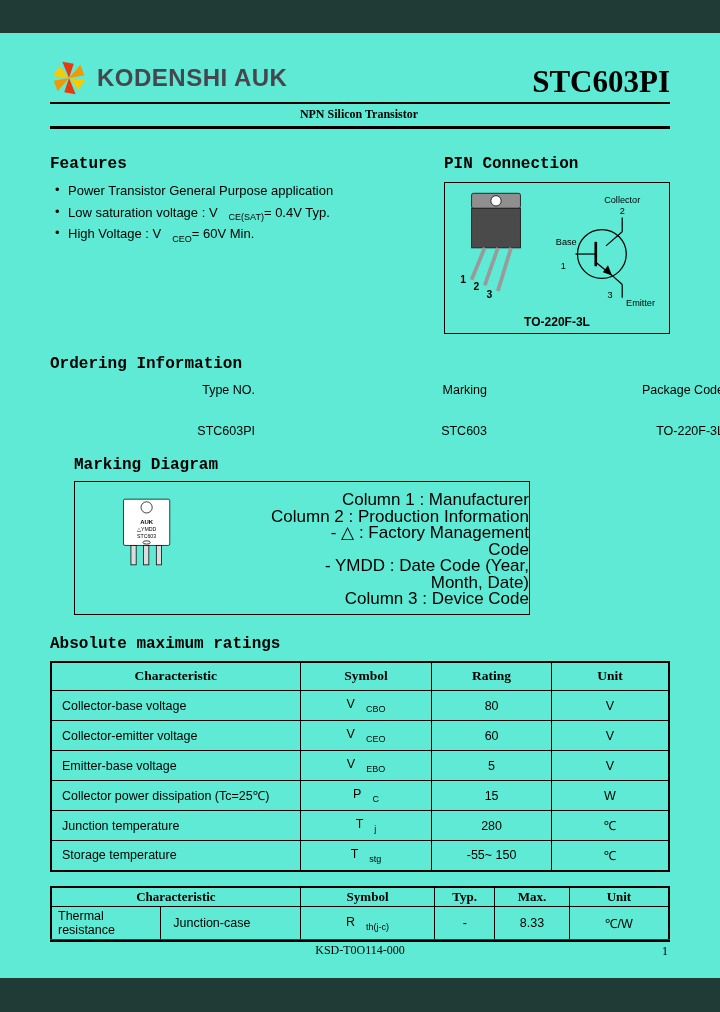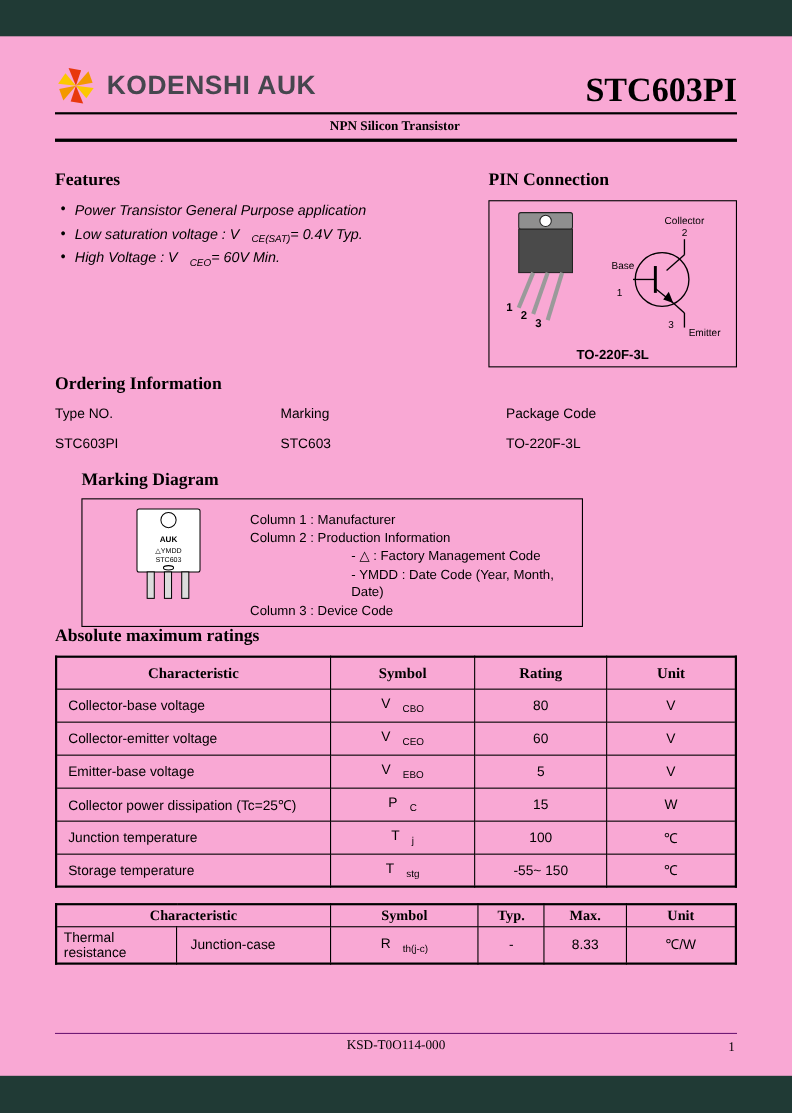--- a/index.html
+++ b/index.html
@@ -1,56 +1,56 @@
 <!DOCTYPE html>
 <html><head>
 <meta charset="utf-8">
 <style>
   * { margin:0; padding:0; box-sizing:border-box; }
   html,body { width:720px; height:1012px; }
   body { background:#203a35; position:relative; overflow:hidden; font-family:"Liberation Sans", sans-serif; color:#000; }
-  .page { position:absolute; top:33px; left:0; width:720px; height:945px; background:#f9a8d4; padding:0 50px; }
+  .page { position:absolute; top:33px; left:0; width:720px; height:945px; background:#5eead4; padding:0 50px; }
 
   
   .header-row { display:flex; justify-content:space-between; align-items:flex-end; padding-top:26px; }
   .brand { display:flex; align-items:center; gap:9px; }
   .brand-name { font-size:24px; font-weight:bold; color:#46464e; letter-spacing:.5px; }
   .doc-title { font-family:"Liberation Serif", serif; font-size:31px; font-weight:bold; line-height:1; }
   .rule-thin { height:2px; background:#000; margin-top:5px; }
   .subtitle { text-align:center; font-family:"Liberation Serif", serif; font-weight:bold; font-size:12px; padding:3px 2px 4px 0; }
   .rule-thick { height:3px; background:#000; }
 
-  h2 { font-family:Liberation Serif, serif; font-size:16px; font-weight:bold; }
+  h2 { font-family:Liberation Mono, monospace; font-size:16px; font-weight:bold; }
 
   
   .two-col { position:relative; margin-top:26px; height:172px; }
   .features-list { list-style:none; margin:10px 0 0 4px; font-size:13px; }
-  .features-list li { position:relative; padding-left:14px; margin-bottom:4px;font-style:italic; }
+  .features-list li { position:relative; padding-left:14px; margin-bottom:4px; }
   .features-list li::before { content:"•"; position:absolute; left:1px; top:-1px; }
   sub { font-size:9px;padding-left:11px; }
 
   .pin-section { position:absolute; top:0; right:0; width:226px; }
   .pin-box { margin-top:9px; border:1px solid #000; height:152px; position:relative; }
   .pkg-svg { position:absolute; left:4px; top:4px; }
   .sch-svg { position:absolute; right:0; top:8px; }
   .pkg-label { position:absolute; bottom:4px; left:0; width:100%; text-align:center; font-weight:bold; font-size:12px; }
   svg text { font-family:"Liberation Sans", sans-serif; }
 
   
-  .ordering { margin-top:14px; }
-  .ordering-grid { display:grid; grid-template-columns:205px 205px 210px; margin-top:10px; text-align:left; font-size:12.5px; row-gap:13px; }
+  .ordering { margin-top:28px; }
+  .ordering-grid { display:grid; grid-template-columns:205px 205px 210px; margin-top:10px; text-align:right; font-size:12.5px; row-gap:13px;gap:27px; }
 
   
   .marking { margin-top:18px;margin-left:24px; }
   .marking-box { margin-top:7px; width:456px; border:1px solid #000; display:flex; gap:40px; padding:6px 0 6px 44px; }
-  .legend { font-size:12px; line-height:16.5px; padding-top:4px; }
+  .legend { font-size:17px; line-height:16.5px; padding-top:4px;text-align:right; }
   .legend-line.indent { padding-left:92px; }
 
   
-  .abs-section { }
+  .abs-section { margin-top:20px; }
   table.data-table { border-collapse:collapse; width:620px; margin-top:8px; border:2px solid #000; }
   .data-table th, .data-table td { border:1px solid #000; }
   .data-table th { font-family:"Liberation Serif", serif; font-size:13.5px; font-weight:bold; height:29px; }
   .data-table td { font-size:12.5px; text-align:center; height:30px; }
   .data-table td.char { text-align:left; padding-left:10px; }
 
   .thermal-section { margin-top:14px; }
   .thermal-table th { height:20px; font-size:13px; }
   .thermal-table td { height:32px; }
   .thermal-table td.group { text-align:left; padding:2px 4px 2px 6px; line-height:1.15;margin-top:16px; }
@@ -204,21 +204,21 @@
         </tr>
         <tr>
           <td class="char">Collector power dissipation (Tc=25℃)</td>
           <td><span>P</span><sub>C</sub></td>
           <td>15</td>
           <td>W</td>
         </tr>
         <tr>
           <td class="char">Junction temperature</td>
           <td><span>T</span><sub>j</sub></td>
-          <td>100</td>
+          <td>280</td>
           <td>℃</td>
         </tr>
         <tr>
           <td class="char">Storage temperature</td>
           <td><span>T</span><sub>stg</sub></td>
           <td>-55~ 150</td>
           <td>℃</td>
         </tr>
       </tbody>
     </table>

